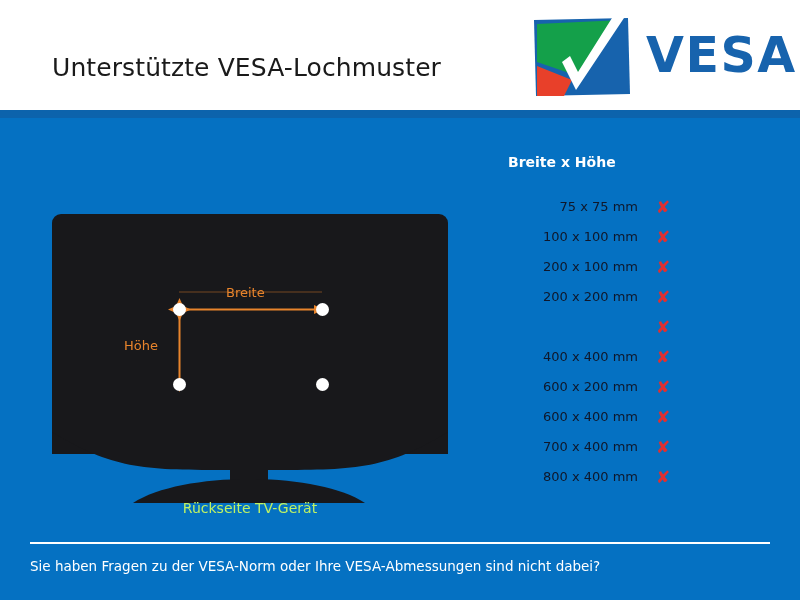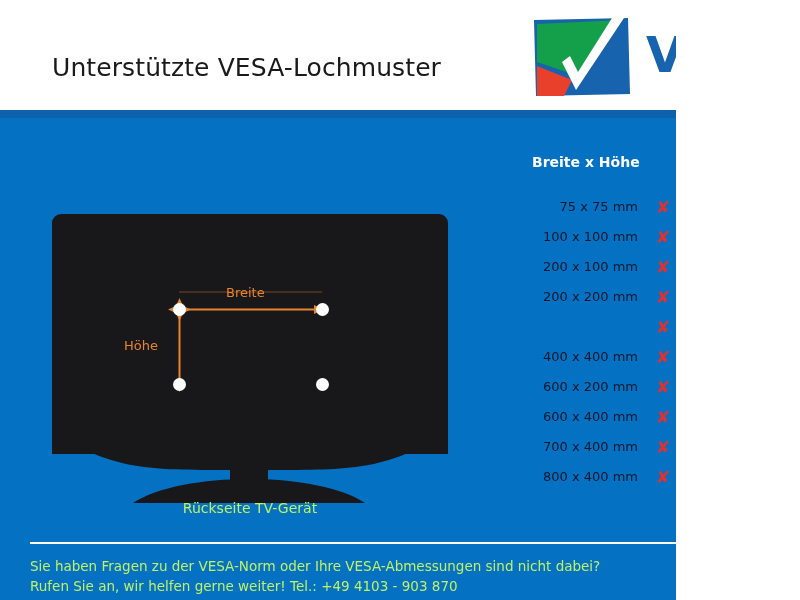--- a/index.html
+++ b/index.html
@@ -6,21 +6,21 @@
   html, body {
     margin: 0;
     padding: 0;
     background: #ffffff;
   }
   body {
     font-family: "DejaVu Sans", sans-serif;
   }
   #page {
     position: relative;
-    width: 676px;
+    width: 800px;
     height: 600px;
     overflow: hidden;
     background: #ffffff;
   }
 
   
   #header {
     position: absolute;
     left: 0; top: 0;
     width: 800px;
@@ -171,21 +171,21 @@
     left: 500px;
     top: 44px;
     width: 200px;
   }
   #table-header {
     font-family: "DejaVu Sans", sans-serif;
     font-size: 14px;
     font-weight: bold;
     color: #ffffff;
     white-space: nowrap;
-    margin-left: 32px;
+    margin-left: 8px;
     margin-bottom: 22px;
   }
   .pattern-row {
     position: relative;
     height: 30px;
     line-height: 30px;
   }
   .pattern-size {
     position: absolute;
     right: 62px;
@@ -219,21 +219,21 @@
     height: 2px;
     background: #ffffff;
   }
   #footer-text {
     position: absolute;
     left: 30px;
     top: 446px;
     width: 750px;
     font-family: "DejaVu Sans", sans-serif;
     font-size: 13.5px;
-    color: #bef264;
+    color: #ffffff;
     line-height: 20px;
   }
   #footer-line-1, #footer-line-2 { display: block; white-space: nowrap; }
 </style>
 </head>
 <body>
 
 <div id="page">
 
   <div id="header">
@@ -343,17 +343,16 @@
           <div class="pattern-row">
             <span class="pattern-size">800 x 400 mm</span>
             <span class="pattern-mark mark-no">✘</span>
           </div>
         </div>
     </div>
 
     <div id="footer-divider"></div>
     <div id="footer-text">
       <span id="footer-line-1">Sie haben Fragen zu der VESA-Norm oder Ihre VESA-Abmessungen sind nicht dabei?</span>
-      <span id="footer-line-2">Rufen Sie an, wir helfen gerne weiter! Tel.: +49 4103 - 903 870</span>
     </div>
 
   </div>
 </div>
 
 </body></html>

